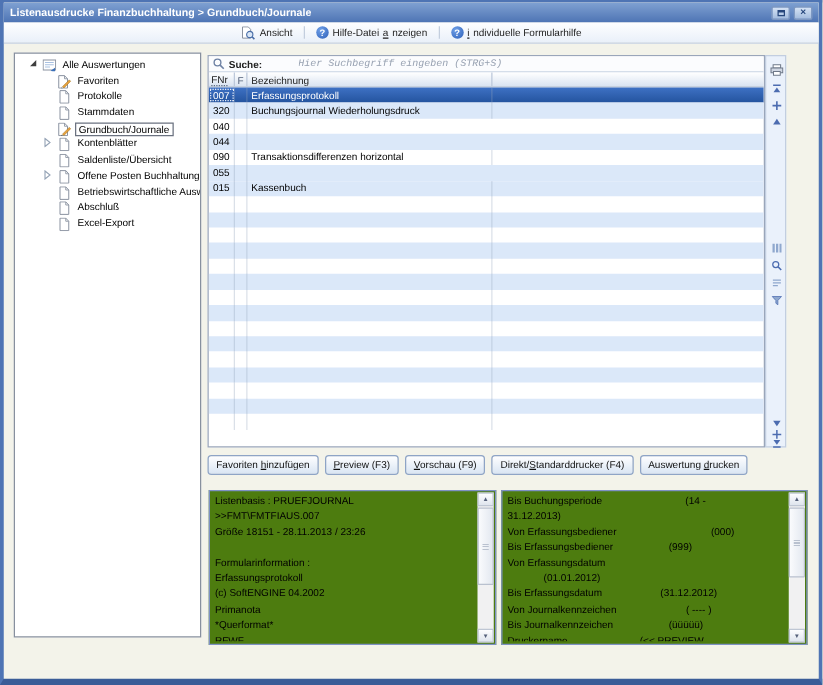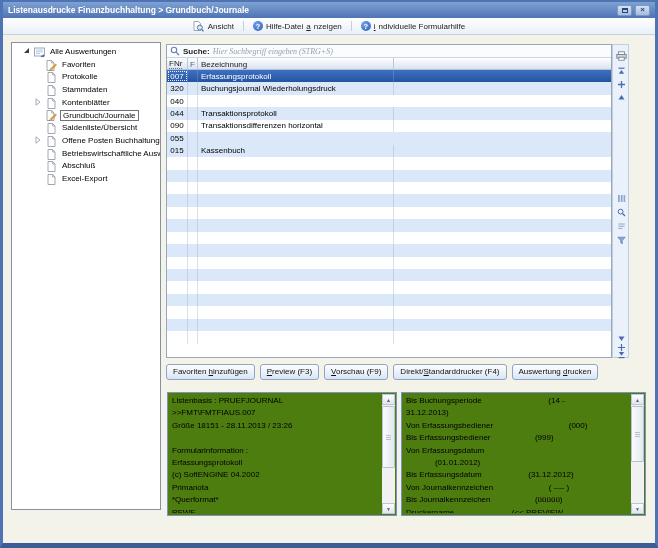--- a/index.html
+++ b/index.html
@@ -47,21 +47,21 @@
   .nicon{width:12px;display:flex;justify-content:center;flex:0 0 auto;}
   .tlabel{margin-left:3px;padding:0 2px;overflow:hidden;}
   .tlabel.sel{border:1px solid #6B7280;}
   
   .tablewrap{position:absolute;left:163px;top:9px;width:446px;height:314px;background:#fff;
     border:1px solid #9AA6BA;overflow:hidden;}
   .searchrow{height:13px;display:flex;align-items:center;gap:3px;padding:0 3px;
     background:#FBFCFE;border-bottom:1px solid #C9D4E4;font-size:8px;color:#222;}
   .searchrow .slabel{font-weight:bold;}
   .searchrow input{flex:1;border:none;outline:none;background:transparent;
-    font-size:8px;font-family:Liberation Serif, serif;height:11px;padding:0;color:#333;}
+    font-size:8px;font-family:Liberation Mono, monospace;height:11px;padding:0;color:#333;margin-left:26px;}
   .searchrow input::placeholder{font-style:italic;color:#97A1B1;}
   .thead{display:flex;height:12px;background:linear-gradient(#FFFFFF,#D9E3F1);
     border-bottom:1px solid #B6C2D4;font-size:8px;color:#222;}
   .hcell{border-right:1px solid #BCC8DA;display:flex;align-items:flex-end;padding:0 3px;}
   .hcell.h-fnr{width:21px;padding:0 2px;}
   .hcell.h-fnr span{border-bottom:1px dotted #5A6B85;}
   .hcell.h-f{width:10px;padding:0 2px;color:#55627a;}
   .hcell.h-bez{width:196px;}
   .hcell.h-rest{flex:1;border-right:none;}
   .tbody{font-size:8px;color:#000;}
@@ -191,44 +191,44 @@
           <span class="exp"></span>
           <span class="nicon">
             <svg width="9" height="11" viewBox="0 0 9 11">
               <path d="M1 .5h4.6L8 3v7.5H1z" fill="#fff" stroke="#8A92A0" stroke-width=".8"></path>
               <path d="M5.6 .5V3H8" fill="none" stroke="#8A92A0" stroke-width=".7"></path>
             </svg>
           </span>
           <span class="tlabel">Stammdaten</span>
         </div>
         <div class="trow item">
+          <span class="exp"></span>
+          <span class="nicon">
+            <svg width="11" height="11" viewBox="0 0 11 11">
+              <path d="M1 .5h4.6L8 3v7.5H1z" fill="#fff" stroke="#8A92A0" stroke-width=".8"></path>
+              <path d="M5.6 .5V3H8" fill="none" stroke="#8A92A0" stroke-width=".7"></path>
+              <path d="M4 9.3L9.4 3.9l1.1 1.1L5.1 10.4z" fill="#E9A13C" stroke="#A87820" stroke-width=".5"></path>
+              <path d="M3.1 10.7l1-.2-.8-.8z" fill="#444"></path>
+            </svg>
+          </span>
+          <span class="tlabel sel">Grundbuch/Journale</span>
+        </div>
+        <div class="trow item">
           <span class="exp">
             <svg width="6" height="8" viewBox="0 0 6 8">
               <path d="M1 .8l4 3.2-4 3.2z" fill="#fff" stroke="#96A4B6" stroke-width=".9"></path>
             </svg>
           </span>
           <span class="nicon">
             <svg width="9" height="11" viewBox="0 0 9 11">
               <path d="M1 .5h4.6L8 3v7.5H1z" fill="#fff" stroke="#8A92A0" stroke-width=".8"></path>
               <path d="M5.6 .5V3H8" fill="none" stroke="#8A92A0" stroke-width=".7"></path>
             </svg>
           </span>
           <span class="tlabel">Kontenblätter</span>
-        </div>
-        <div class="trow item">
-          <span class="exp"></span>
-          <span class="nicon">
-            <svg width="11" height="11" viewBox="0 0 11 11">
-              <path d="M1 .5h4.6L8 3v7.5H1z" fill="#fff" stroke="#8A92A0" stroke-width=".8"></path>
-              <path d="M5.6 .5V3H8" fill="none" stroke="#8A92A0" stroke-width=".7"></path>
-              <path d="M4 9.3L9.4 3.9l1.1 1.1L5.1 10.4z" fill="#E9A13C" stroke="#A87820" stroke-width=".5"></path>
-              <path d="M3.1 10.7l1-.2-.8-.8z" fill="#444"></path>
-            </svg>
-          </span>
-          <span class="tlabel sel">Grundbuch/Journale</span>
         </div>
         <div class="trow item">
           <span class="exp"></span>
           <span class="nicon">
             <svg width="9" height="11" viewBox="0 0 9 11">
               <path d="M1 .5h4.6L8 3v7.5H1z" fill="#fff" stroke="#8A92A0" stroke-width=".8"></path>
               <path d="M5.6 .5V3H8" fill="none" stroke="#8A92A0" stroke-width=".7"></path>
             </svg>
           </span>
           <span class="tlabel">Saldenliste/Übersicht</span>
@@ -318,21 +318,20 @@
             <div class="cell c-rest"></div>
           </div>
           <div class="row">
             <div class="cell c-fnr">040</div>
             <div class="cell c-f"></div>
             <div class="cell c-rest"></div>
           </div>
           <div class="row stripe">
             <div class="cell c-fnr">044</div>
             <div class="cell c-f"></div>
-            <div class="cell c-bez">Transaktionsprotokoll</div>
             <div class="cell c-rest"></div>
           </div>
           <div class="row">
             <div class="cell c-fnr">090</div>
             <div class="cell c-f"></div>
             <div class="cell c-bez">Transaktionsdifferenzen horizontal</div>
             <div class="cell c-rest"></div>
           </div>
           <div class="row stripe">
             <div class="cell c-fnr">055</div>

